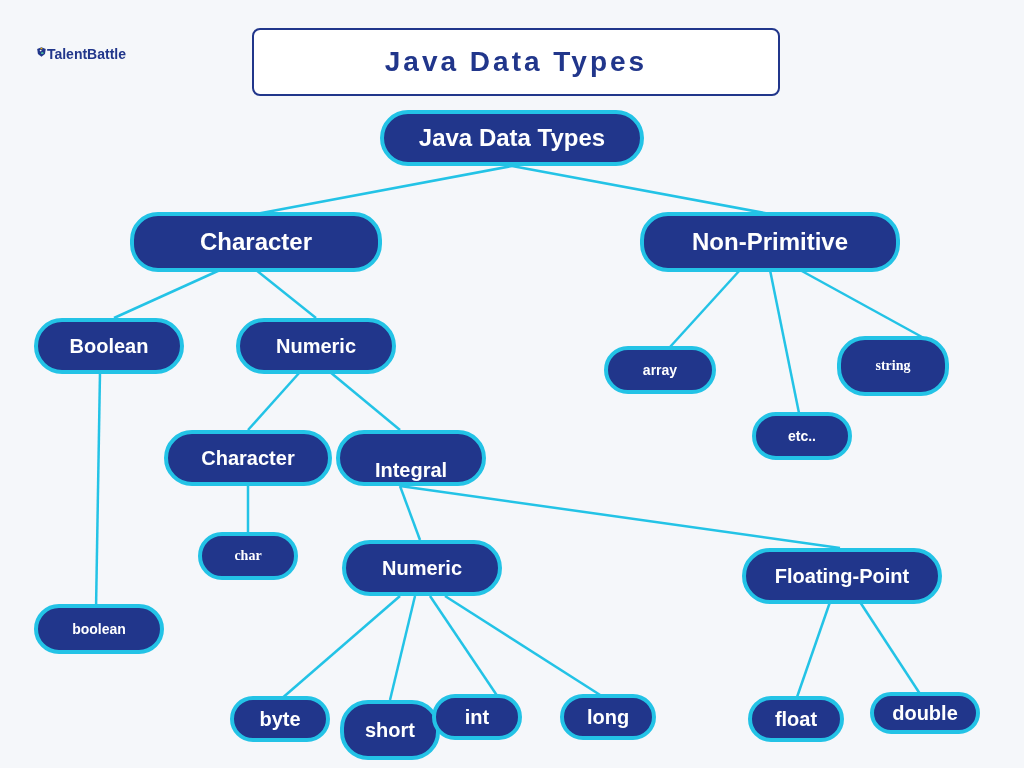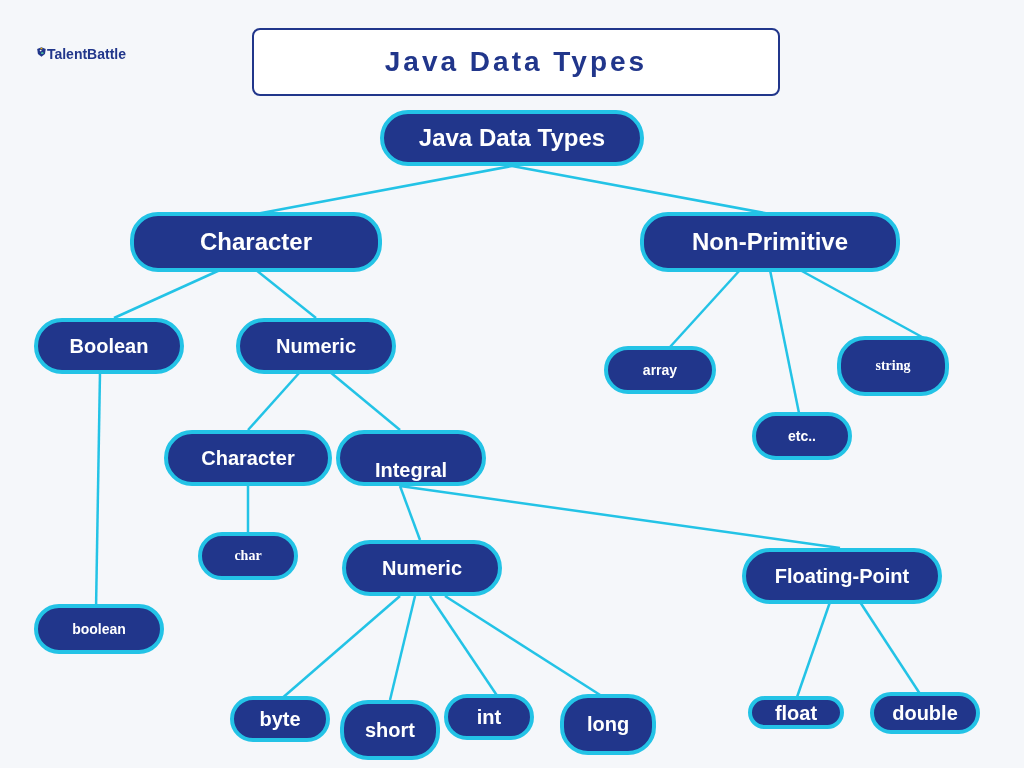--- a/index.html
+++ b/index.html
@@ -111,24 +111,24 @@
 <div class="node n-md" style="left:742px;top:548px;width:200px;height:56px;">
     <span>Floating-Point</span>
   </div>
 
 <div class="node n-xs" style="left:230px;top:696px;width:100px;height:46px;">
     <span>byte</span>
   </div>
 <div class="node n-xs" style="left:340px;top:700px;width:100px;height:60px;">
     <span>short</span>
   </div>
-<div class="node n-xs" style="left:444px;top:694px;width:90px;height:46px;">
+<div class="node n-xs" style="left:432px;top:694px;width:90px;height:46px;">
     <span>int</span>
   </div>
-<div class="node n-xs" style="left:560px;top:694px;width:96px;height:61px;">
+<div class="node n-xs" style="left:560px;top:694px;width:96px;height:46px;">
     <span>long</span>
   </div>
-<div class="node n-xs" style="left:748px;top:696px;width:96px;height:33px;align-items:flex-end;">
+<div class="node n-xs" style="left:748px;top:696px;width:96px;height:46px;">
     <span>float</span>
   </div>
 <div class="node n-xs" style="left:870px;top:692px;width:110px;height:42px;">
     <span>double</span>
   </div>
 
 </body></html>

